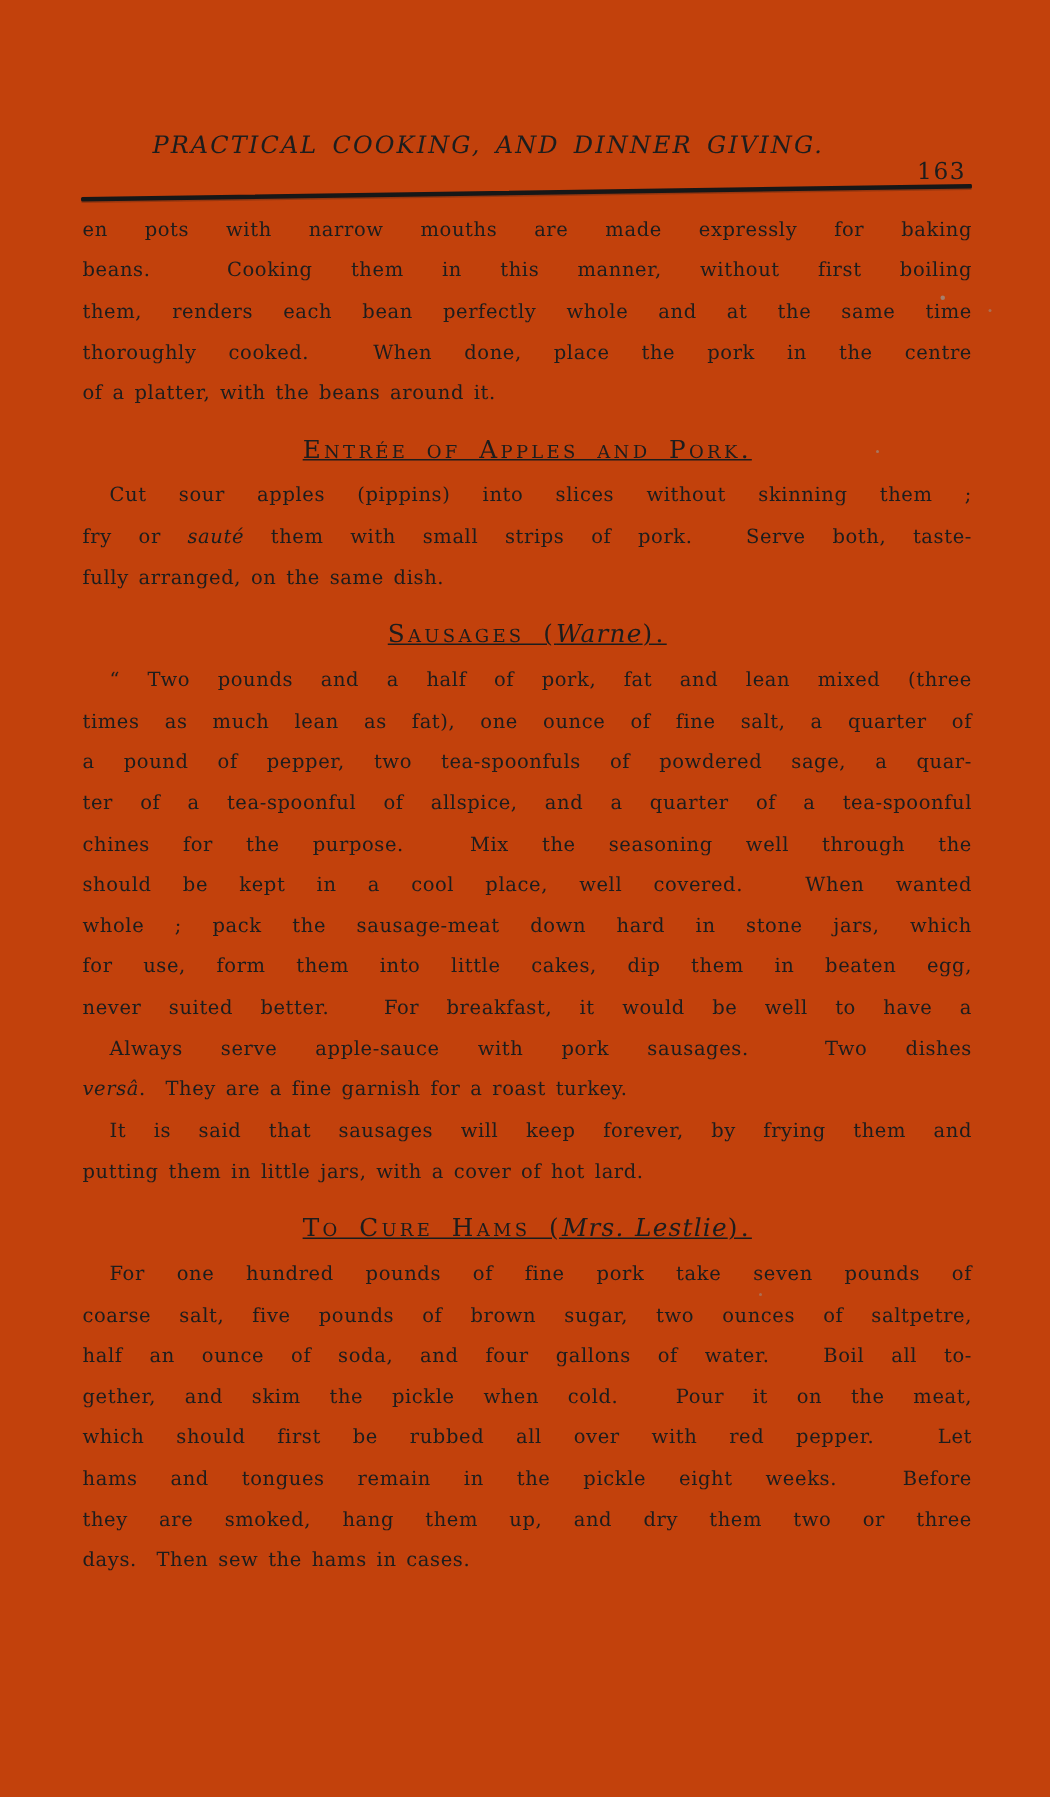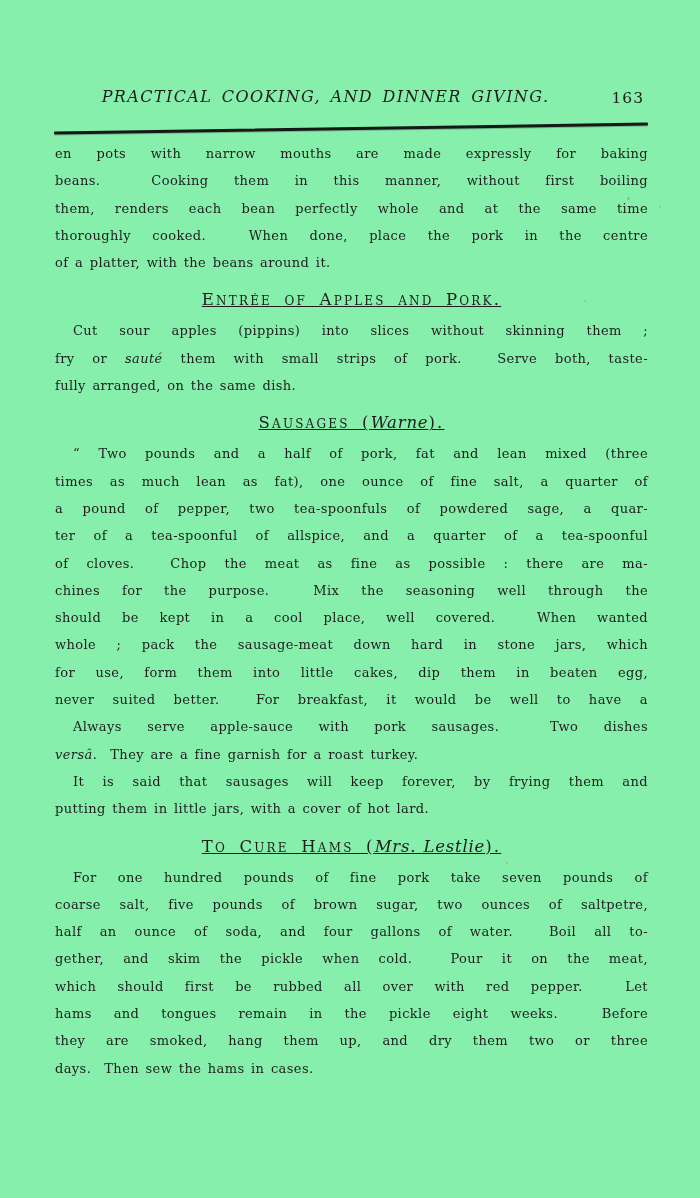--- a/index.html
+++ b/index.html
@@ -4,21 +4,21 @@
 <style>
   html, body {
     margin: 0;
     padding: 0;
     background: #fdfdfc;
   }
   .page {
     position: relative;
     width: 700px;
     height: 1198px;
-    background: #86efac;
+    background: #c2410c;
     overflow: hidden;
     font-family: "DejaVu Serif", "Liberation Serif", serif;
     color: #1d1d1d;
   }
   .running-head {
     position: absolute;
     left: 55px;
     top: 87px;
     width: 593px;
     height: 24px;
@@ -29,21 +29,21 @@
     padding-right: 52px;
     font-style: italic;
     font-size: 16px;
     letter-spacing: 1.4px;
     word-spacing: 3px;
     white-space: nowrap;
   }
   .rh-num {
     position: absolute;
     right: 4px;
-    top: 2px;
+    top: 18px;
     font-size: 15.5px;
     font-style: normal;
     letter-spacing: 1px;
   }
   .rule {
     position: absolute;
     left: 54px;
     top: 127px;
     width: 594px;
     height: 3px;
@@ -117,21 +117,20 @@
         <div class="line first indented">Cut sour apples (pippins) into slices without skinning them ;</div>
         <div class="line indented">fry or <i>sauté</i> them with small strips of pork.  Serve both, taste-</div>
         <div class="line last indented">fully arranged, on the same dish.</div>
       </div>
       <div class="heading">Sausages (<i>Warne</i>).</div>
       <div class="para">
         <div class="line first indented">“ Two pounds and a half of pork, fat and lean mixed (three</div>
         <div class="line indented">times as much lean as fat), one ounce of fine salt, a quarter of</div>
         <div class="line indented">a pound of pepper, two tea-spoonfuls of powdered sage, a quar-</div>
         <div class="line indented">ter of a tea-spoonful of allspice, and a quarter of a tea-spoonful</div>
-        <div class="line indented">of cloves.  Chop the meat as fine as possible : there are ma-</div>
         <div class="line indented">chines for the purpose.  Mix the seasoning well through the</div>
         <div class="line indented">should be kept in a cool place, well covered.  When wanted</div>
         <div class="line indented">whole ; pack the sausage-meat down hard in stone jars, which</div>
         <div class="line indented">for use, form them into little cakes, dip them in beaten egg,</div>
       </div>
       <div class="para">
         <div class="line indented">never suited better.  For breakfast, it would be well to have a</div>
         <div class="line first indented">Always serve apple-sauce with pork sausages.  Two dishes</div>
         <div class="line last indented"><i>versâ</i>.  They are a fine garnish for a roast turkey.</div>
       </div>

